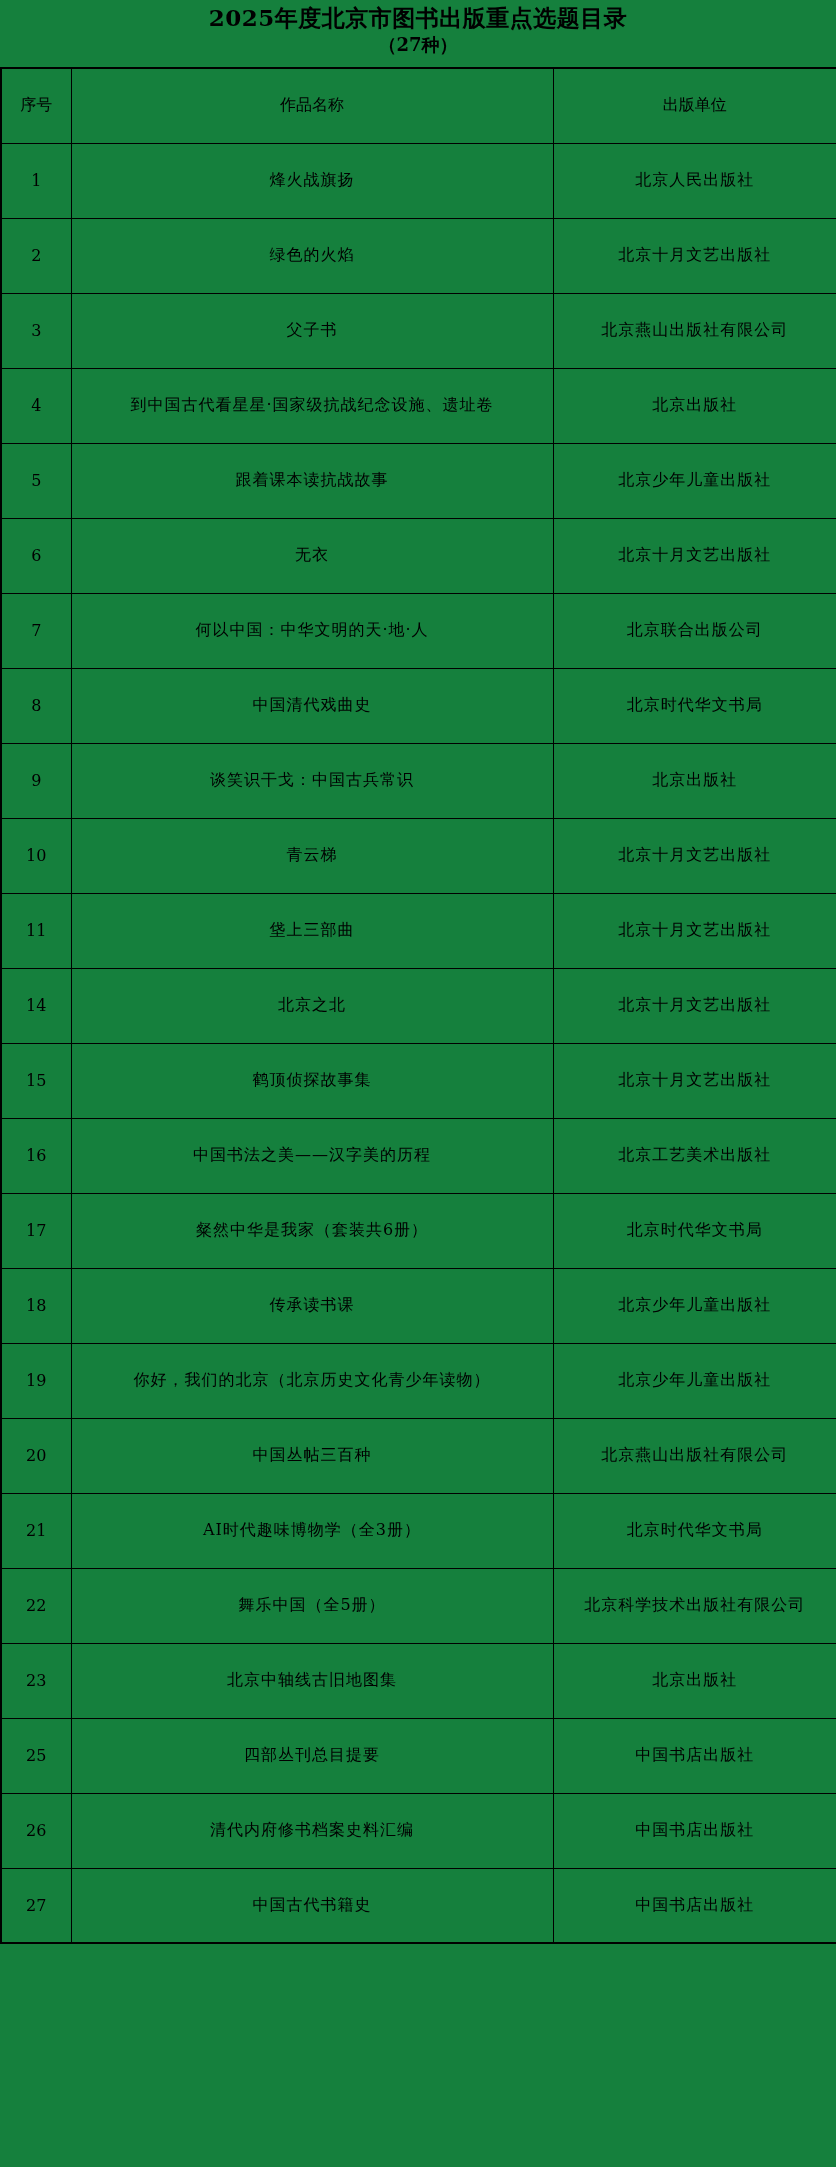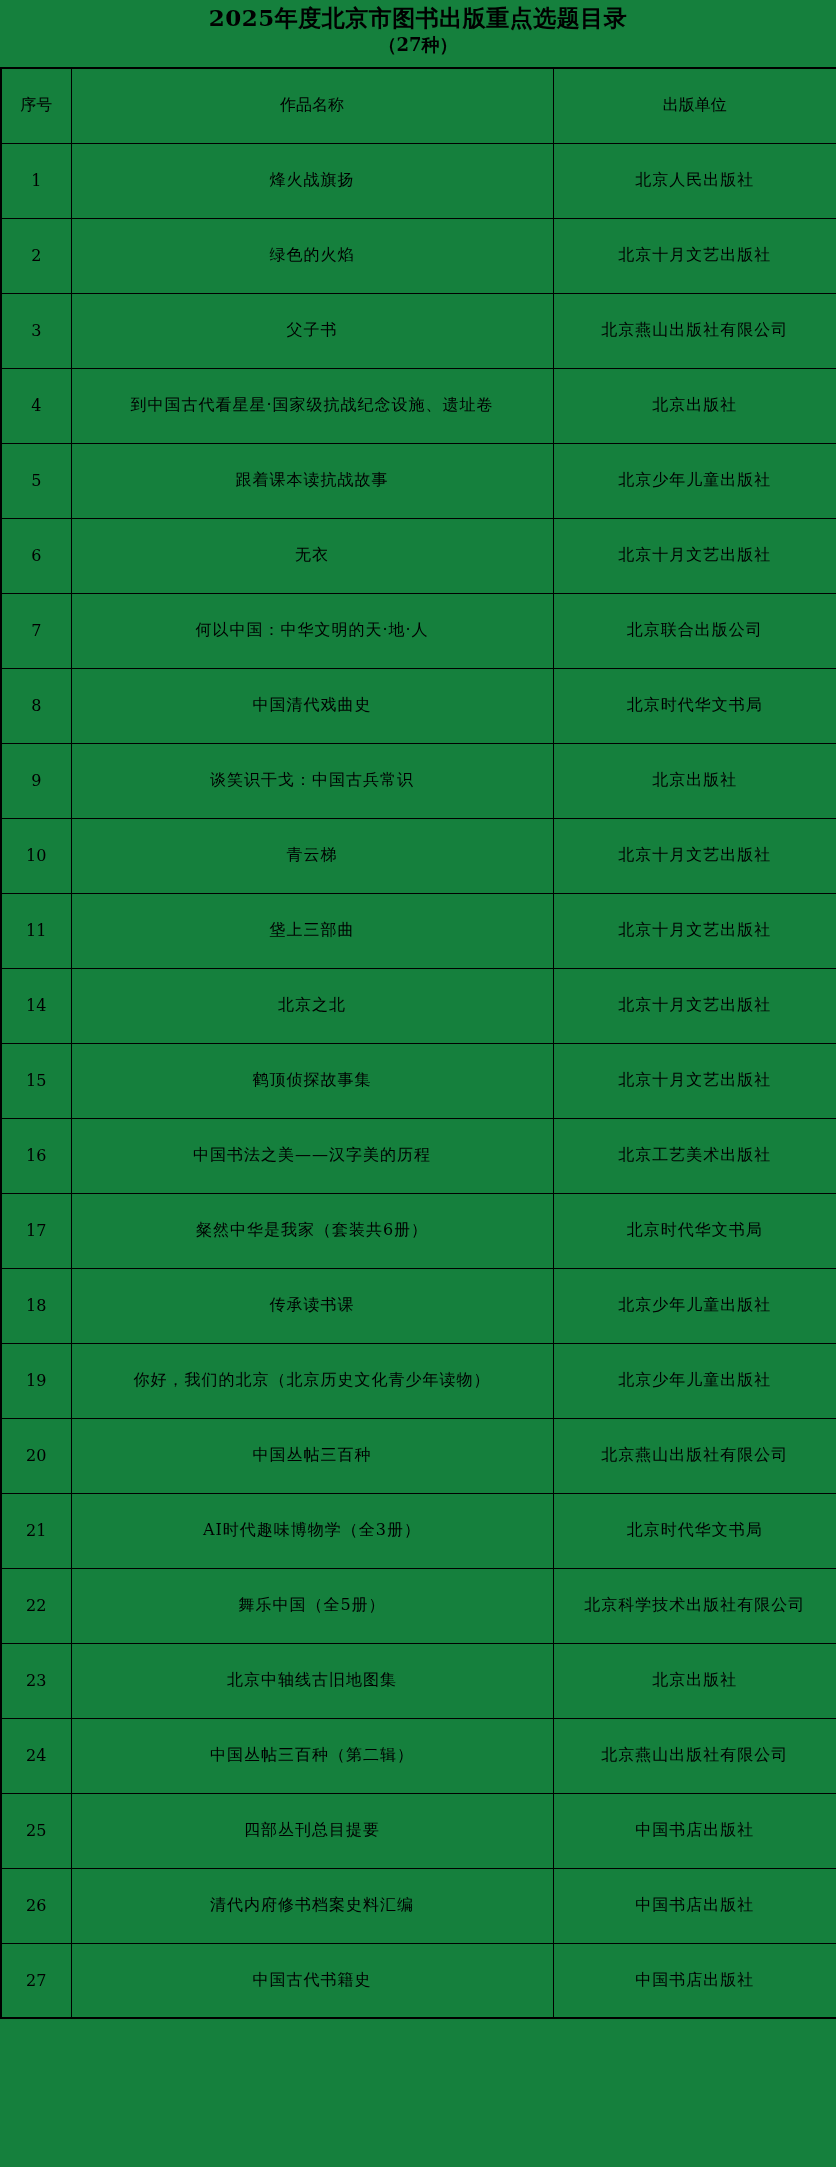--- a/index.html
+++ b/index.html
@@ -200,25 +200,20 @@
     <td class="cell-title">舞乐中国（全5册）</td>
     <td class="cell-pub">北京科学技术出版社有限公司</td>
   </tr>
 
   <tr>
     <td class="cell-num">23</td>
     <td class="cell-title">北京中轴线古旧地图集</td>
     <td class="cell-pub">北京出版社</td>
   </tr>
 
-  <tr>
-    <td class="cell-num">24</td>
-    <td class="cell-title">中国丛帖三百种（第二辑）</td>
-    <td class="cell-pub">北京燕山出版社有限公司</td>
-  </tr>
 
   <tr>
     <td class="cell-num">25</td>
     <td class="cell-title">四部丛刊总目提要</td>
     <td class="cell-pub">中国书店出版社</td>
   </tr>
 
   <tr>
     <td class="cell-num">26</td>
     <td class="cell-title">清代内府修书档案史料汇编</td>

